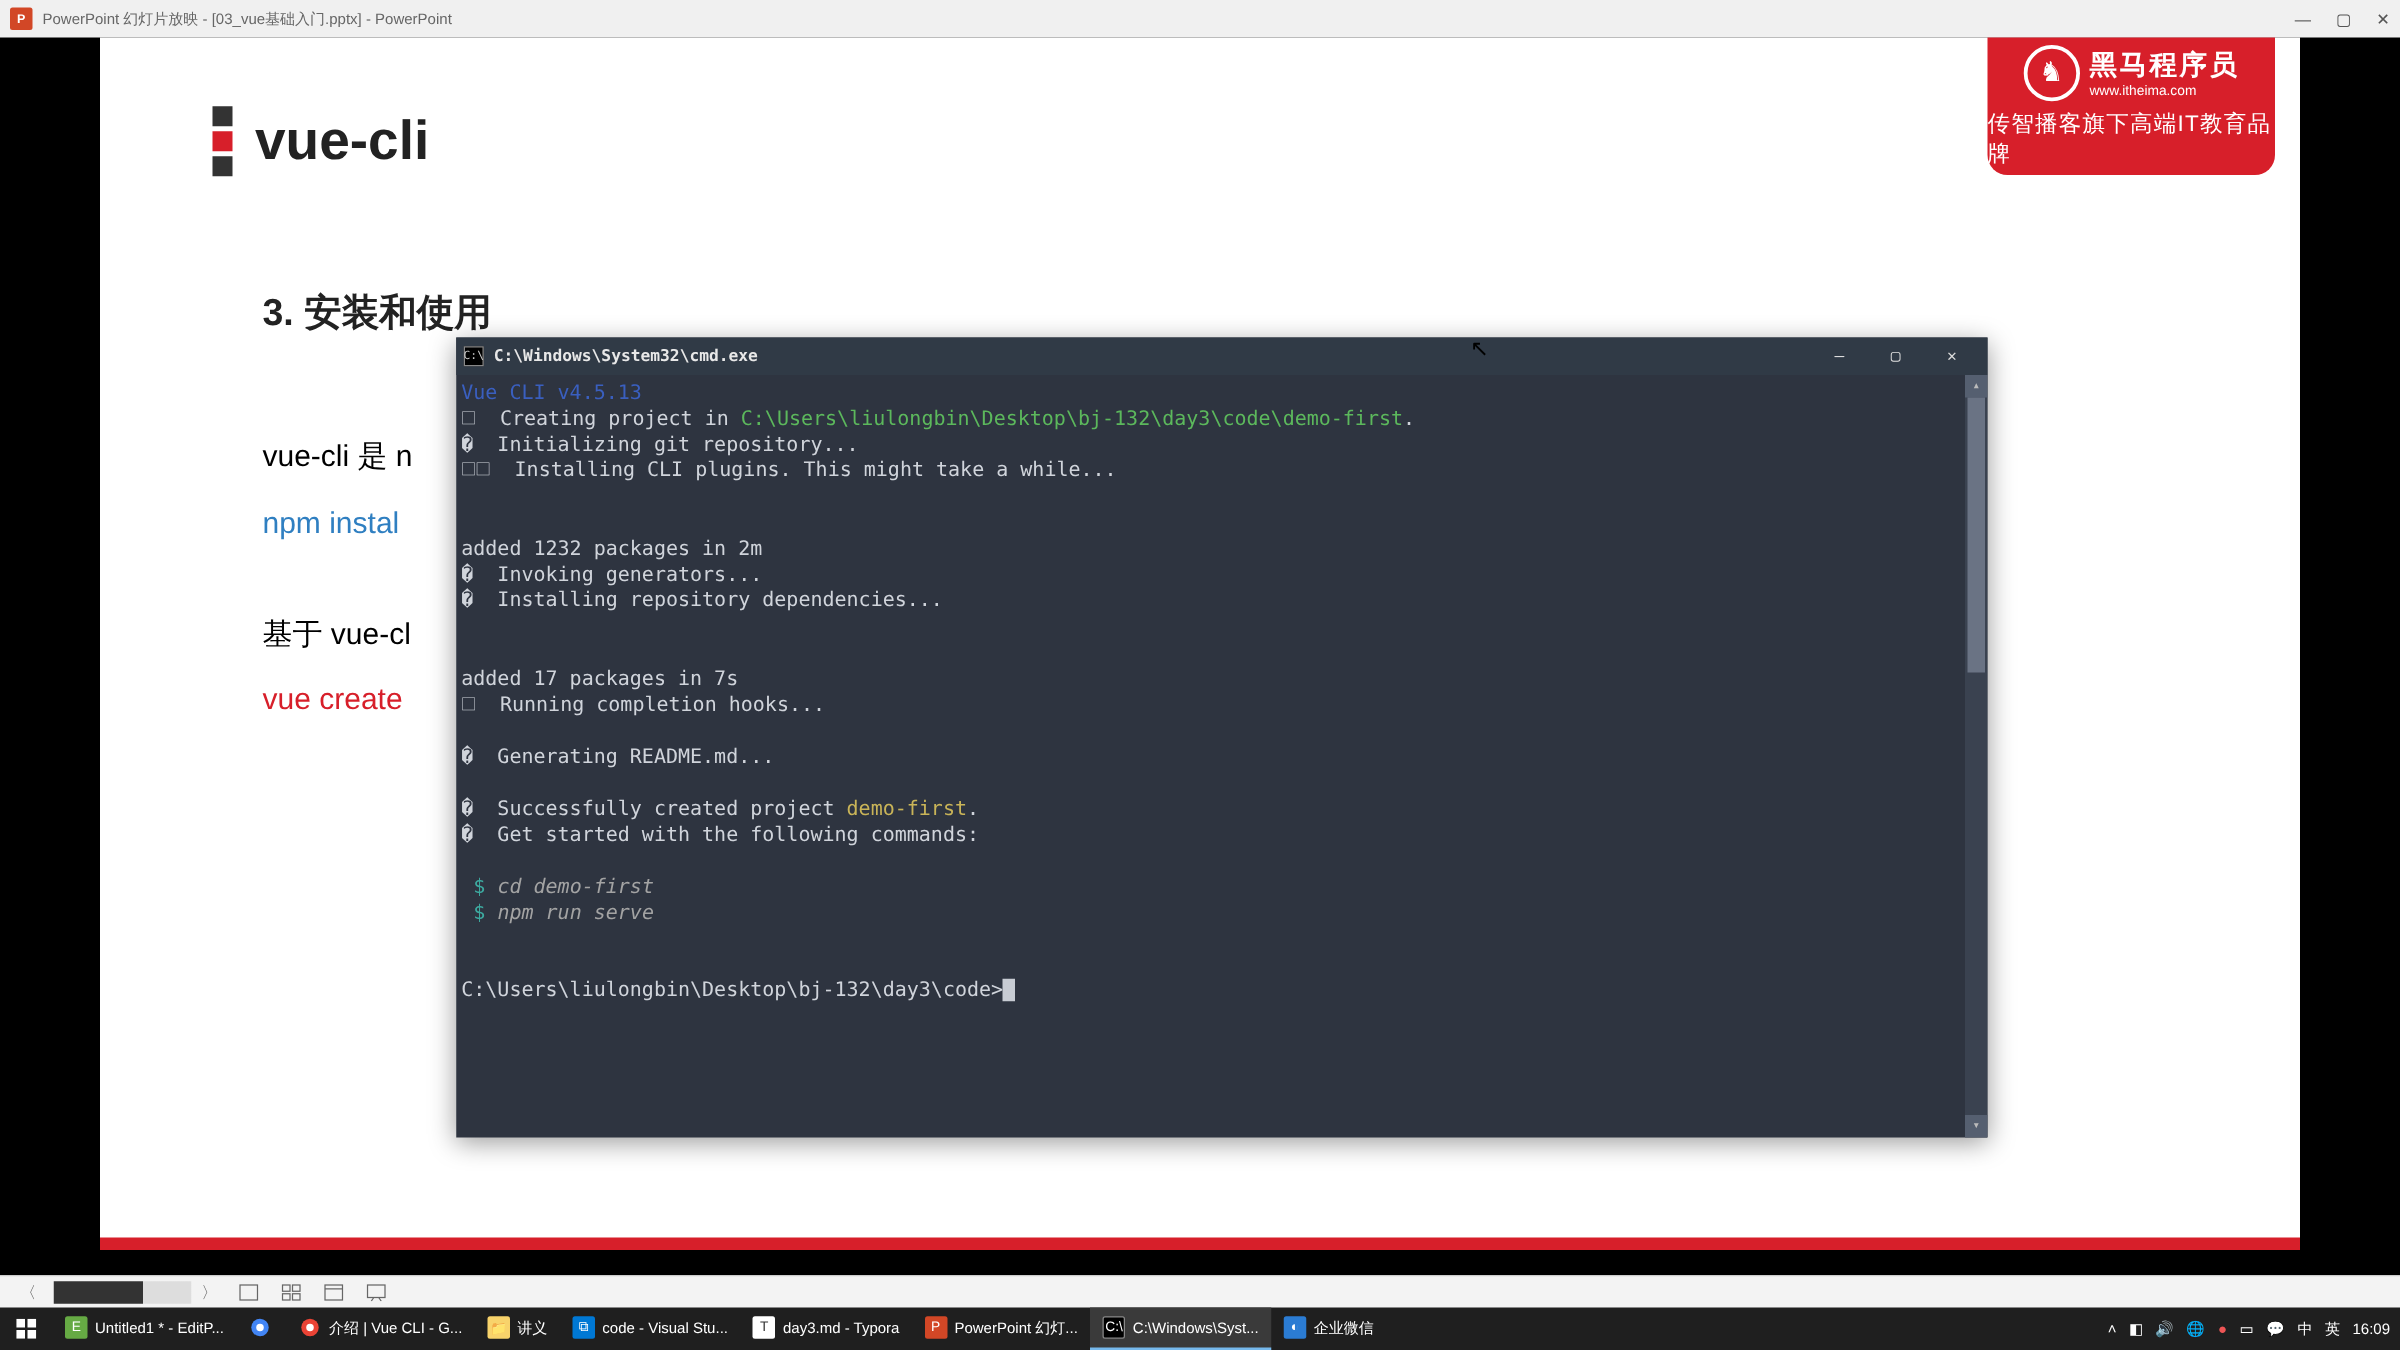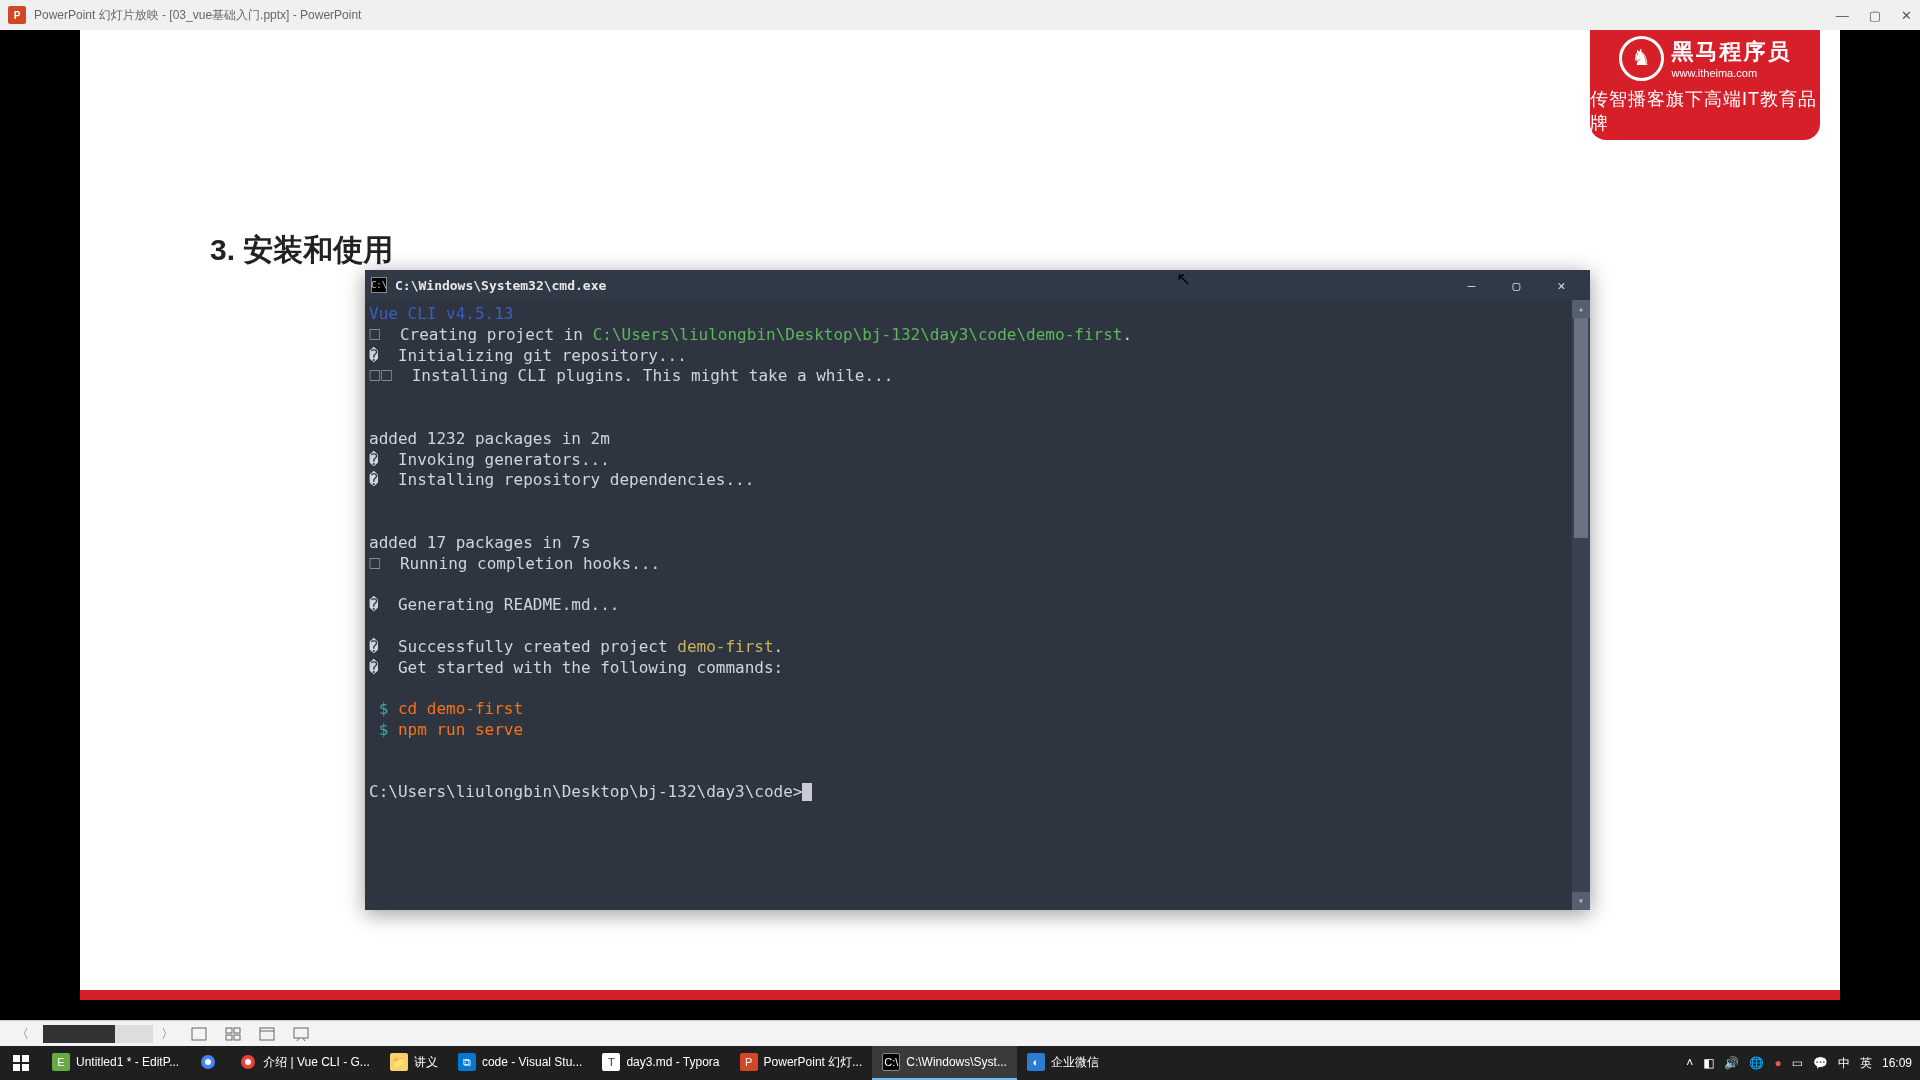--- a/index.html
+++ b/index.html
@@ -41,21 +41,21 @@
 
 .terminal { position: absolute; top: 270px; left: 365px; width: 1225px; height: 640px; background: #2e3440; box-shadow: 0 4px 20px rgba(0,0,0,0.4); font-family: "NSimSun", "Consolas", monospace; }
 .term-titlebar { height: 30px; background: #303a46; display: flex; align-items: center; padding: 0 6px; color: #e8e8e8; font-size: 13px; }
 .term-titlebar .term-icon { width: 16px; height: 16px; background: #000; border: 1px solid #888; margin-right: 8px; display: inline-flex; align-items: center; justify-content: center; font-size: 9px; color: #ccc; }
 .term-titlebar .term-title { flex: 1; font-weight: bold; }
 .term-titlebar .term-btn { width: 45px; height: 30px; display: flex; align-items: center; justify-content: center; color: #ddd; font-size: 13px; }
 .term-body { position: relative; height: 610px; overflow: hidden; }
 .term-content { padding: 4px 8px 4px 4px; color: #d0d4db; font-size: 16px; line-height: 1.3; white-space: pre; }
 .term-content .green { color: #5cb85c; }
 .term-content .yellow { color: #c9b458; }
-.term-content .cyan { color: #f97316; }
+.term-content .cyan { color: #a3a3a3; font-style: italic; }
 .term-content .cyan2 { color: #3daaa0; }
 .term-content .blue { color: #3a5fbf; }
 .term-scrollbar { position: absolute; right: 0; top: 0; bottom: 0; width: 18px; background: #3a4250; }
 .term-scroll-btn { height: 18px; background: #555f70; color: #bbb; font-size: 10px; text-align: center; line-height: 18px; }
 .term-scroll-thumb { position: absolute; top: 18px; left: 2px; right: 2px; height: 220px; background: #6a7384; }
 .term-cursor { display: inline-block; width: 10px; height: 18px; background: #c8ccd4; vertical-align: text-bottom; }
 
 
 .ppt-status { position: absolute; bottom: 34px; left: 0; right: 0; height: 26px; background: #f3f3f3; display: flex; align-items: center; font-size: 13px; color: #444; padding: 0 8px; border-top: 1px solid #ccc; }
 .ppt-status .status-left { flex: 1; }
@@ -96,23 +96,38 @@
         <div class="logo-row">
           <span class="horse">♞</span>
           <div>
             <div class="logo-main">黑马程序员</div>
             <div class="logo-url">www.itheima.com</div>
           </div>
         </div>
         <div class="logo-sub">传智播客旗下高端IT教育品牌</div>
       </div>
 
+      <div class="slide-title-wrap">
+        <div class="title-boxes">
+          <div class="b1"></div>
+            <div class="b2"></div>
+            <div class="b3"></div>
+        </div>
+        <div class="slide-title">vue-cli</div>
+      </div>
 
       <div class="slide-h3">3. 安装和使用</div>
 
+      <div class="slide-body">
+        <div><span>vue-cli 是 n</span></div>
+        <div class="blue"><span>npm instal</span></div>
+        <div style="height:36px"></div>
+        <div><span>基于 vue-cl</span></div>
+        <div class="red"><span>vue create</span></div>
+      </div>
 
       <div class="slide-red-bar"></div>
     </div>
   </div>
 
   <div class="terminal">
     <div class="term-titlebar">
       <span class="term-icon">C:\</span>
       <span class="term-title">C:\Windows\System32\cmd.exe</span>
       <div class="term-btn">—</div>

